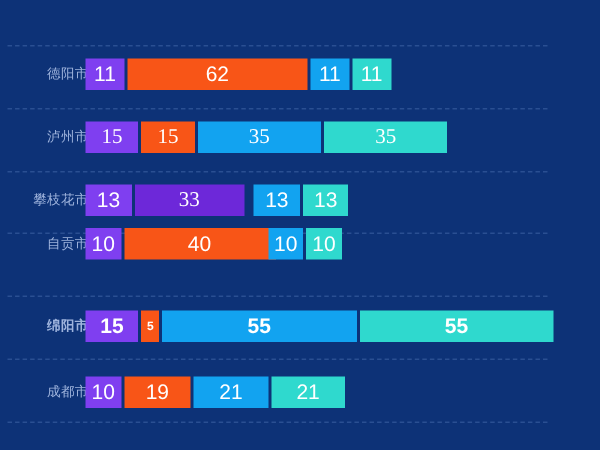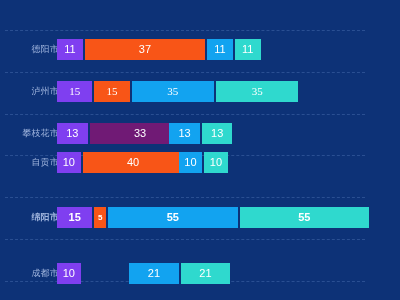--- a/index.html
+++ b/index.html
@@ -72,21 +72,21 @@
     overflow: hidden;
     white-space: nowrap;
   }
   .seg-value {
     display: block;
     width: 100%;
     height: 100%;
     line-height: 21px;
     text-align: center;
     color: #ffffff;
-    font-size: 11px;
+    font-size: 14px;
   }
   .seg.narrow .seg-value {
     font-size: 8px;
   }
 </style>
 </head>
 <body>
 
 <div id="chart-root">
 
@@ -100,21 +100,21 @@
       <div class="grid-line" style="top: 280.8px;"></div>
     </div>
 
   <div class="plot-layer">
       <div class="bar-row" style="top: 39.4px;">
         <div class="row-label">德阳市</div>
         <div class="seg" style="left: 57px; width: 25.8923px; background: rgb(127, 63, 240);">
           <span class="seg-value">11</span>
         </div>
         <div class="seg" style="left: 84.8923px; width: 120.046px; background: rgb(248, 85, 23);">
-          <span class="seg-value">37</span>
+          <span class="seg-value">62</span>
         </div>
         <div class="seg" style="left: 206.938px; width: 25.8923px; background: rgb(18, 163, 240);">
           <span class="seg-value">11</span>
         </div>
         <div class="seg" style="left: 234.831px; width: 25.8923px; background: rgb(47, 217, 206);">
           <span class="seg-value">11</span>
         </div>
       </div>
       <div class="bar-row" style="top: 81.2px; font-family: Liberation Serif, serif;">
         <div class="row-label">泸州市</div>
@@ -129,21 +129,21 @@
         </div>
         <div class="seg" style="left: 216px; width: 82.3846px; background: rgb(47, 217, 206);">
           <span class="seg-value">35</span>
         </div>
       </div>
       <div class="bar-row" style="top: 123px;">
         <div class="row-label">攀枝花市</div>
         <div class="seg" style="left: 57px; width: 30.6px; background: rgb(127, 63, 240);">
           <span class="seg-value">13</span>
         </div>
-        <div class="seg" style="left: 89.6px; width: 101px; background: #701a75;">
+        <div class="seg" style="left: 89.6px; width: 73px; background: #6d28d9; font-family: Liberation Serif, serif;">
           <span class="seg-value">33</span>
         </div>
         <div class="seg" style="left: 169.277px; width: 30.6px; background: rgb(18, 163, 240);">
           <span class="seg-value">13</span>
         </div>
         <div class="seg" style="left: 201.877px; width: 30.6px; background: rgb(47, 217, 206);">
           <span class="seg-value">13</span>
         </div>
       </div>
       <div class="bar-row" style="top: 152px;">
@@ -169,24 +169,27 @@
         <div class="seg narrow" style="left: 94.3077px; width: 11.7692px; background: rgb(248, 85, 23);">
           <span class="seg-value">5</span>
         </div>
         <div class="seg" style="left: 108.077px; width: 129.462px; background: rgb(18, 163, 240);">
           <span class="seg-value">55</span>
         </div>
         <div class="seg" style="left: 239.538px; width: 129.462px; background: rgb(47, 217, 206);">
           <span class="seg-value">55</span>
         </div>
       </div>
-      <div class="bar-row" style="top: 263px;">
+      <div class="bar-row" style="top: 251px;">
         <div class="row-label">成都市</div>
         <div class="seg" style="left: 57px; width: 23.5385px; background: rgb(127, 63, 240);">
           <span class="seg-value">10</span>
+        </div>
+        <div class="seg" style="left: 82.5385px; width: 44.7231px; background: rgb(248, 85, 23);">
+          <span class="seg-value">19</span>
         </div>
         <div class="seg" style="left: 129.262px; width: 49.4308px; background: rgb(18, 163, 240);">
           <span class="seg-value">21</span>
         </div>
         <div class="seg" style="left: 180.692px; width: 49.4308px; background: rgb(47, 217, 206);">
           <span class="seg-value">21</span>
         </div>
       </div>
     </div>
 

